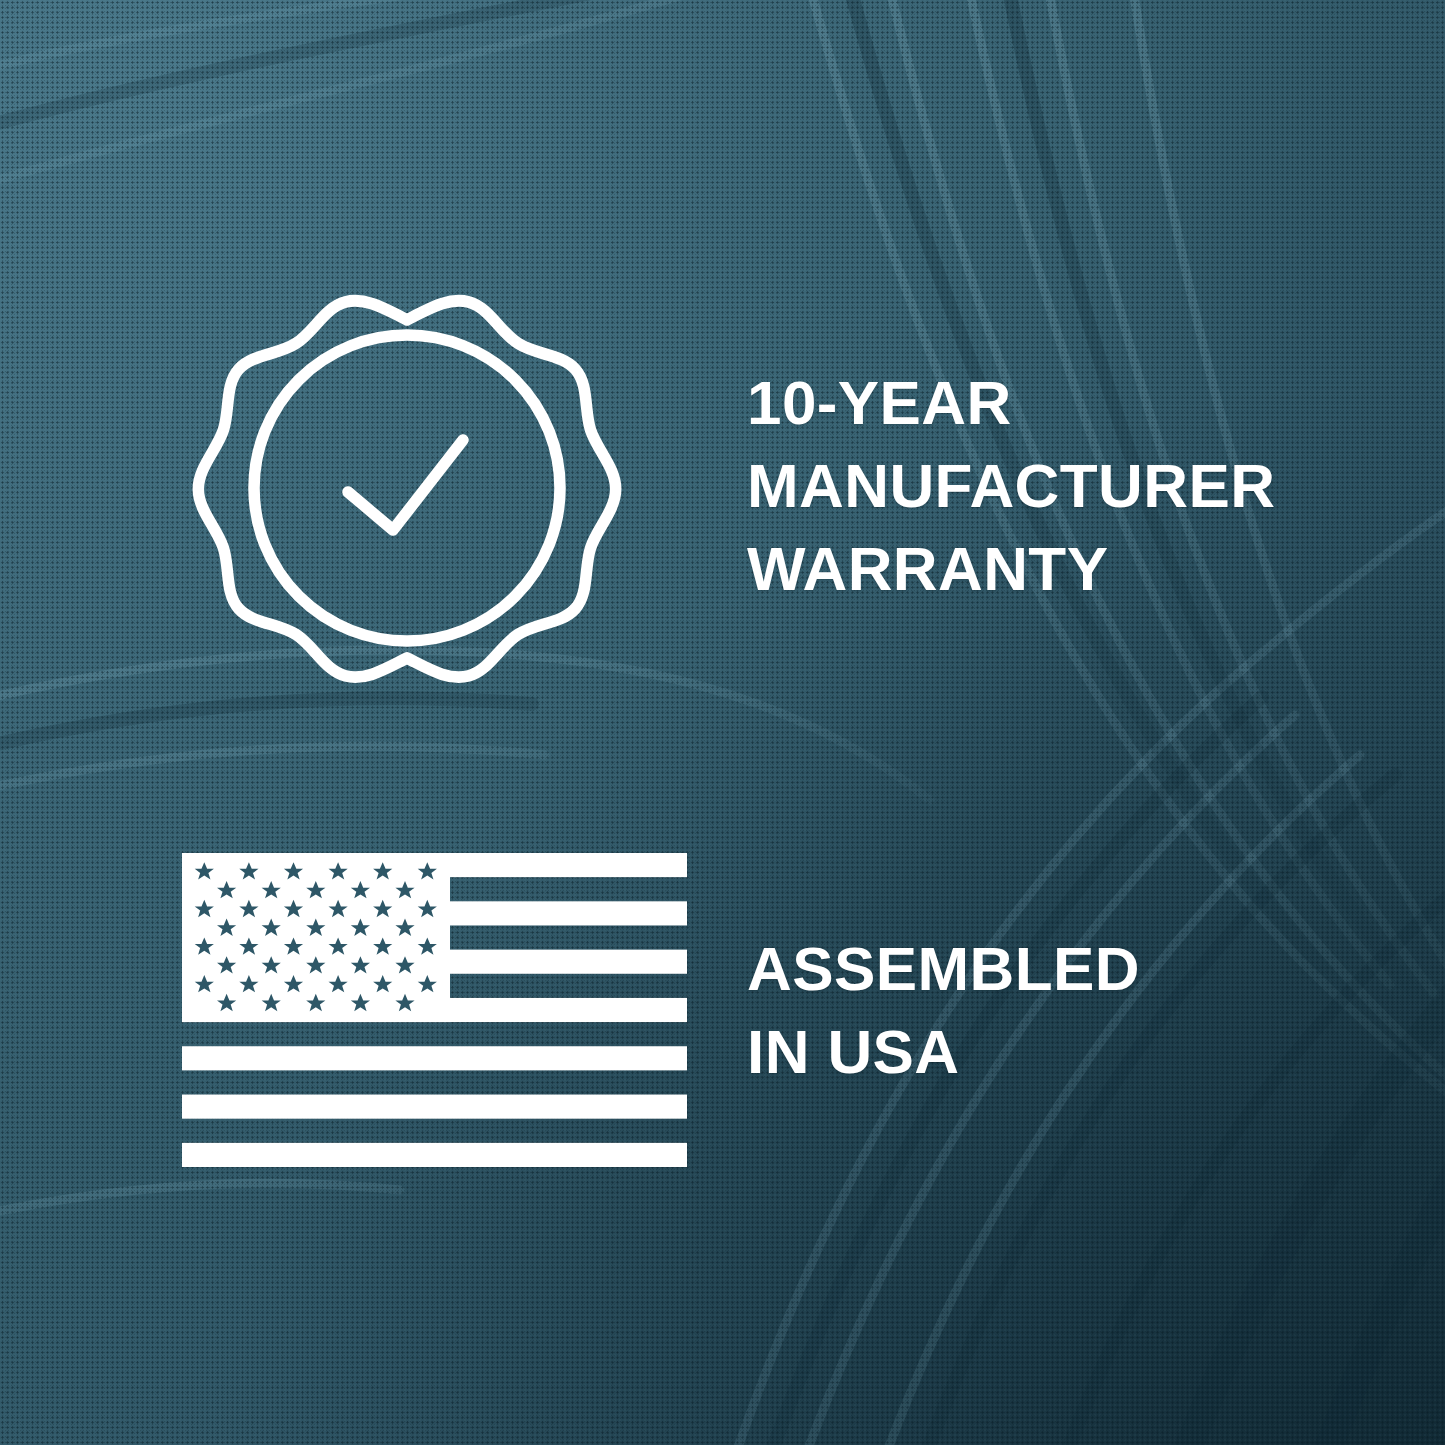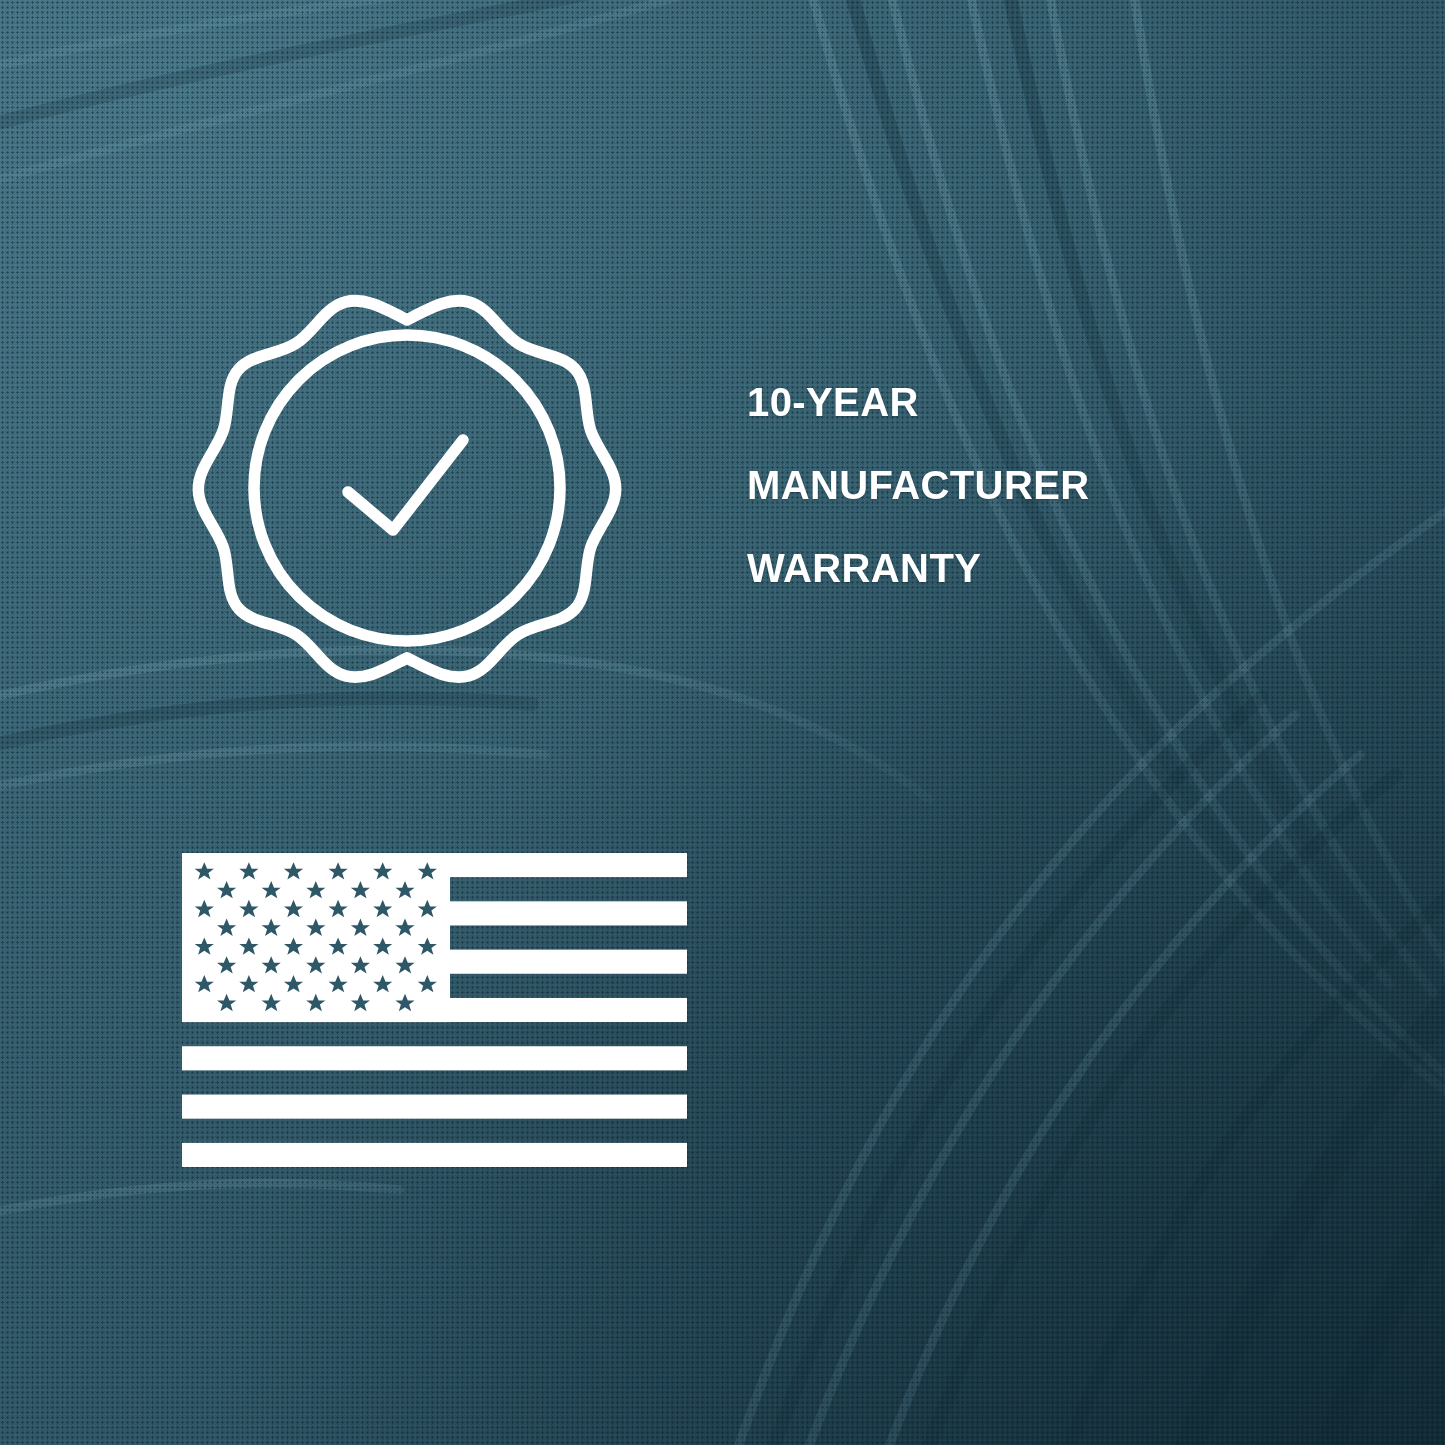--- a/index.html
+++ b/index.html
@@ -64,21 +64,21 @@
     align-items:center;
     justify-content:flex-start;
     padding-left:12px;
   }
 
   .text-col { flex:1 1 auto; padding-left:77px; }
 
   .feature-text {
     color:#ffffff;
     font-weight:700;
-    font-size:40px;
+    font-size:62px;
     line-height:83px;
     letter-spacing:0.4px;
     text-transform:uppercase;
     white-space:pre-line;
     text-shadow:0 1px 2px rgba(6,24,32,0.28);
   }
 
   
   .flag {
     position:relative;
@@ -286,15 +286,19 @@
                 <use href="#sx" x="89.2" y="150.4"></use>
               <use href="#sx" x="133.8" y="150.4"></use>
                 <use href="#sx" x="178.4" y="150.4"></use>
               <use href="#sx" x="223.0" y="150.4"></use>
             </g>
           </g>
         </svg>
       </div>
     </div>
 
+    <div class="text-col">
+      <div class="feature-text">ASSEMBLED
+IN USA</div>
+    </div>
   </div>
 
 </div>
 
 </body></html>

